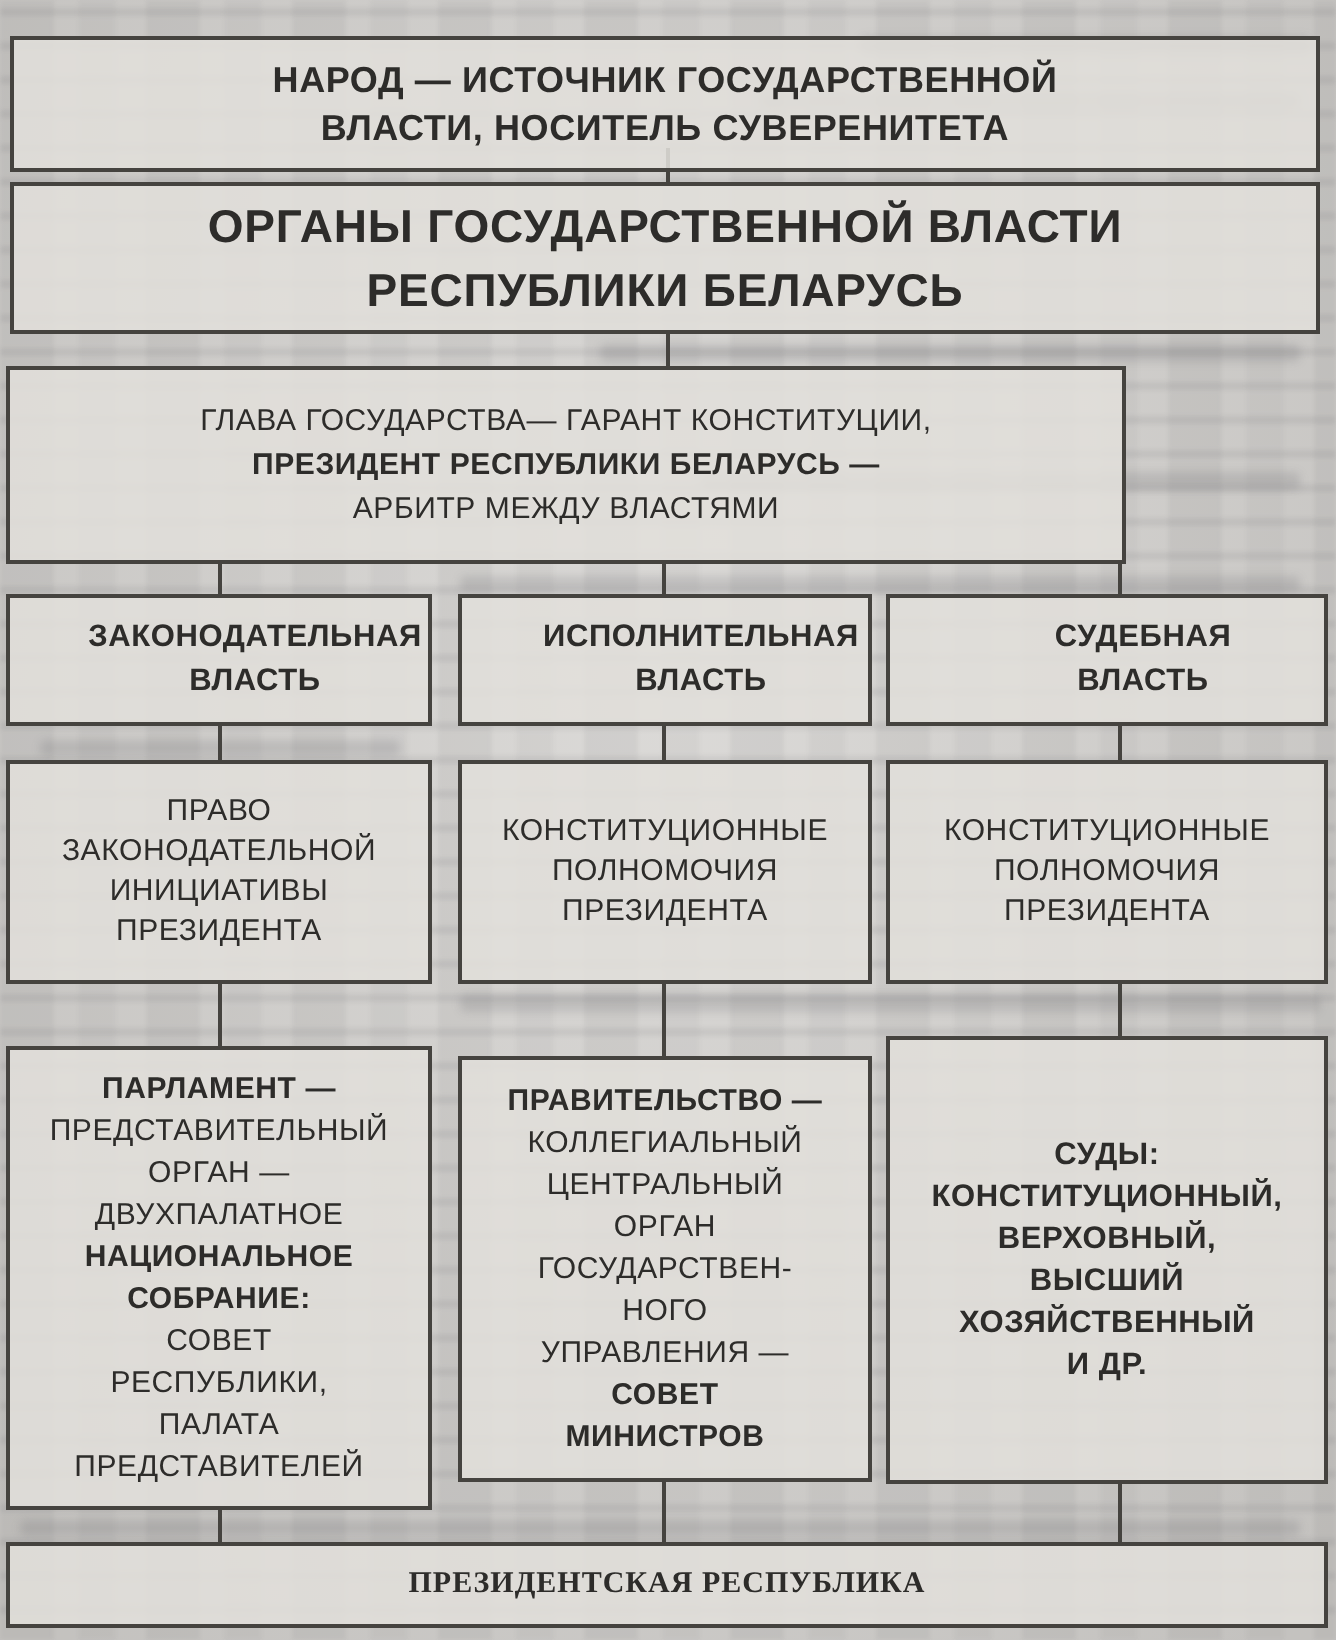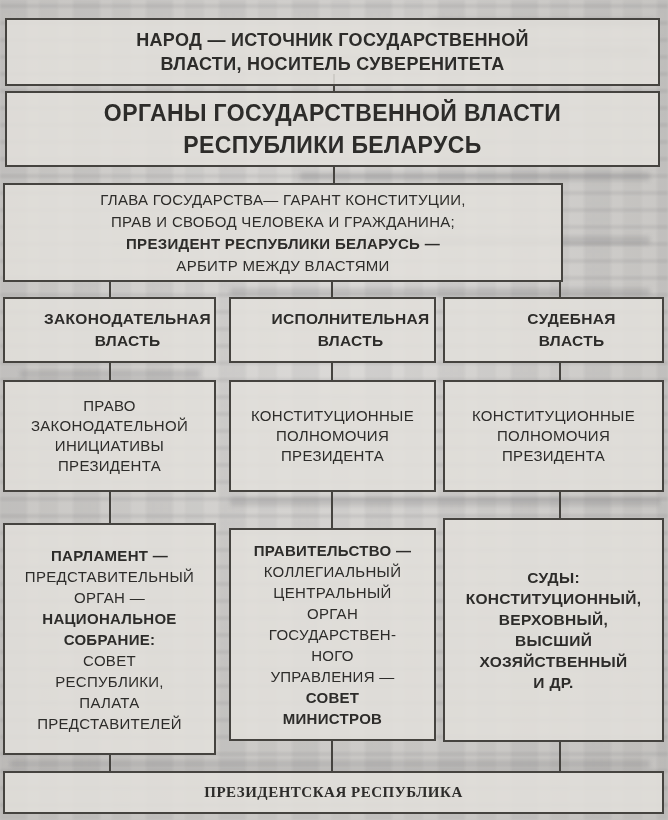--- a/index.html
+++ b/index.html
@@ -86,21 +86,20 @@
       <div class="ln">ВЛАСТИ, НОСИТЕЛЬ СУВЕРЕНИТЕТА</div>
     </div>
 
   <div class="box b2 bold-all">
       <div class="ln">ОРГАНЫ ГОСУДАРСТВЕННОЙ ВЛАСТИ</div>
       <div class="ln">РЕСПУБЛИКИ БЕЛАРУСЬ</div>
     </div>
 
   <div class="box b3">
       <div class="ln">ГЛАВА ГОСУДАРСТВА— ГАРАНТ КОНСТИТУЦИИ,</div>
-      <div class="ln">ПРАВ И СВОБОД ЧЕЛОВЕКА И ГРАЖДАНИНА;</div>
       <div class="ln b">ПРЕЗИДЕНТ РЕСПУБЛИКИ БЕЛАРУСЬ —</div>
       <div class="ln">АРБИТР МЕЖДУ ВЛАСТЯМИ</div>
     </div>
 
   <div class="box hdr c1 bold-all">
       <div class="ln">ЗАКОНОДАТЕЛЬНАЯ</div>
       <div class="ln">ВЛАСТЬ</div>
     </div>
   <div class="box hdr c2 bold-all">
       <div class="ln">ИСПОЛНИТЕЛЬНАЯ</div>
@@ -125,20 +124,21 @@
   <div class="box r2 c3">
       <div class="ln">КОНСТИТУЦИОННЫЕ</div>
       <div class="ln">ПОЛНОМОЧИЯ</div>
       <div class="ln">ПРЕЗИДЕНТА</div>
     </div>
 
   <div class="box r3 r3c1 c1">
       <div class="ln b">ПАРЛАМЕНТ —</div>
       <div class="ln">ПРЕДСТАВИТЕЛЬНЫЙ</div>
       <div class="ln">ОРГАН —</div>
+      <div class="ln">ДВУХПАЛАТНОЕ</div>
       <div class="ln b">НАЦИОНАЛЬНОЕ</div>
       <div class="ln b">СОБРАНИЕ:</div>
       <div class="ln">СОВЕТ</div>
       <div class="ln">РЕСПУБЛИКИ,</div>
       <div class="ln">ПАЛАТА</div>
       <div class="ln">ПРЕДСТАВИТЕЛЕЙ</div>
     </div>
   <div class="box r3 r3c2 c2">
       <div class="ln b">ПРАВИТЕЛЬСТВО —</div>
       <div class="ln">КОЛЛЕГИАЛЬНЫЙ</div>

